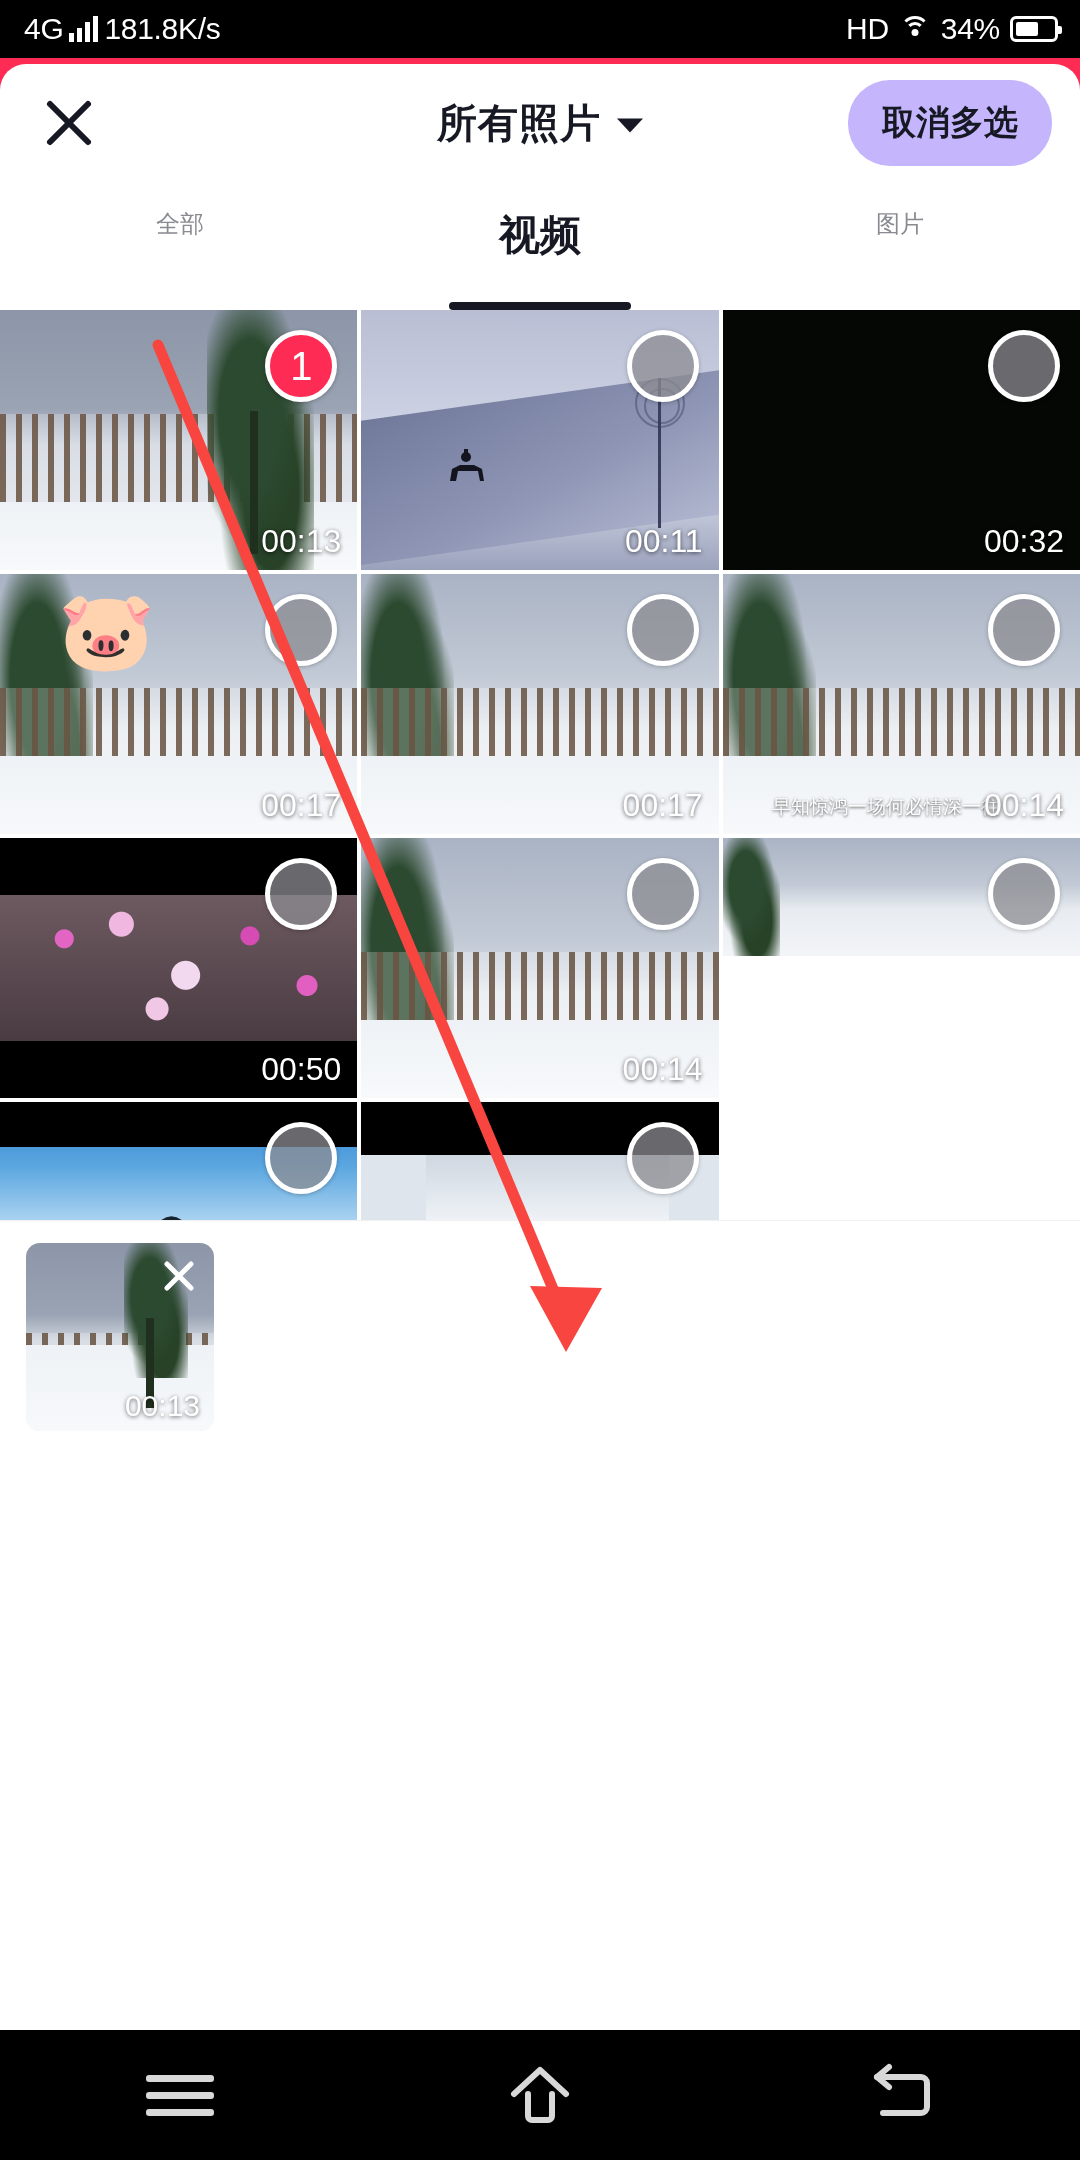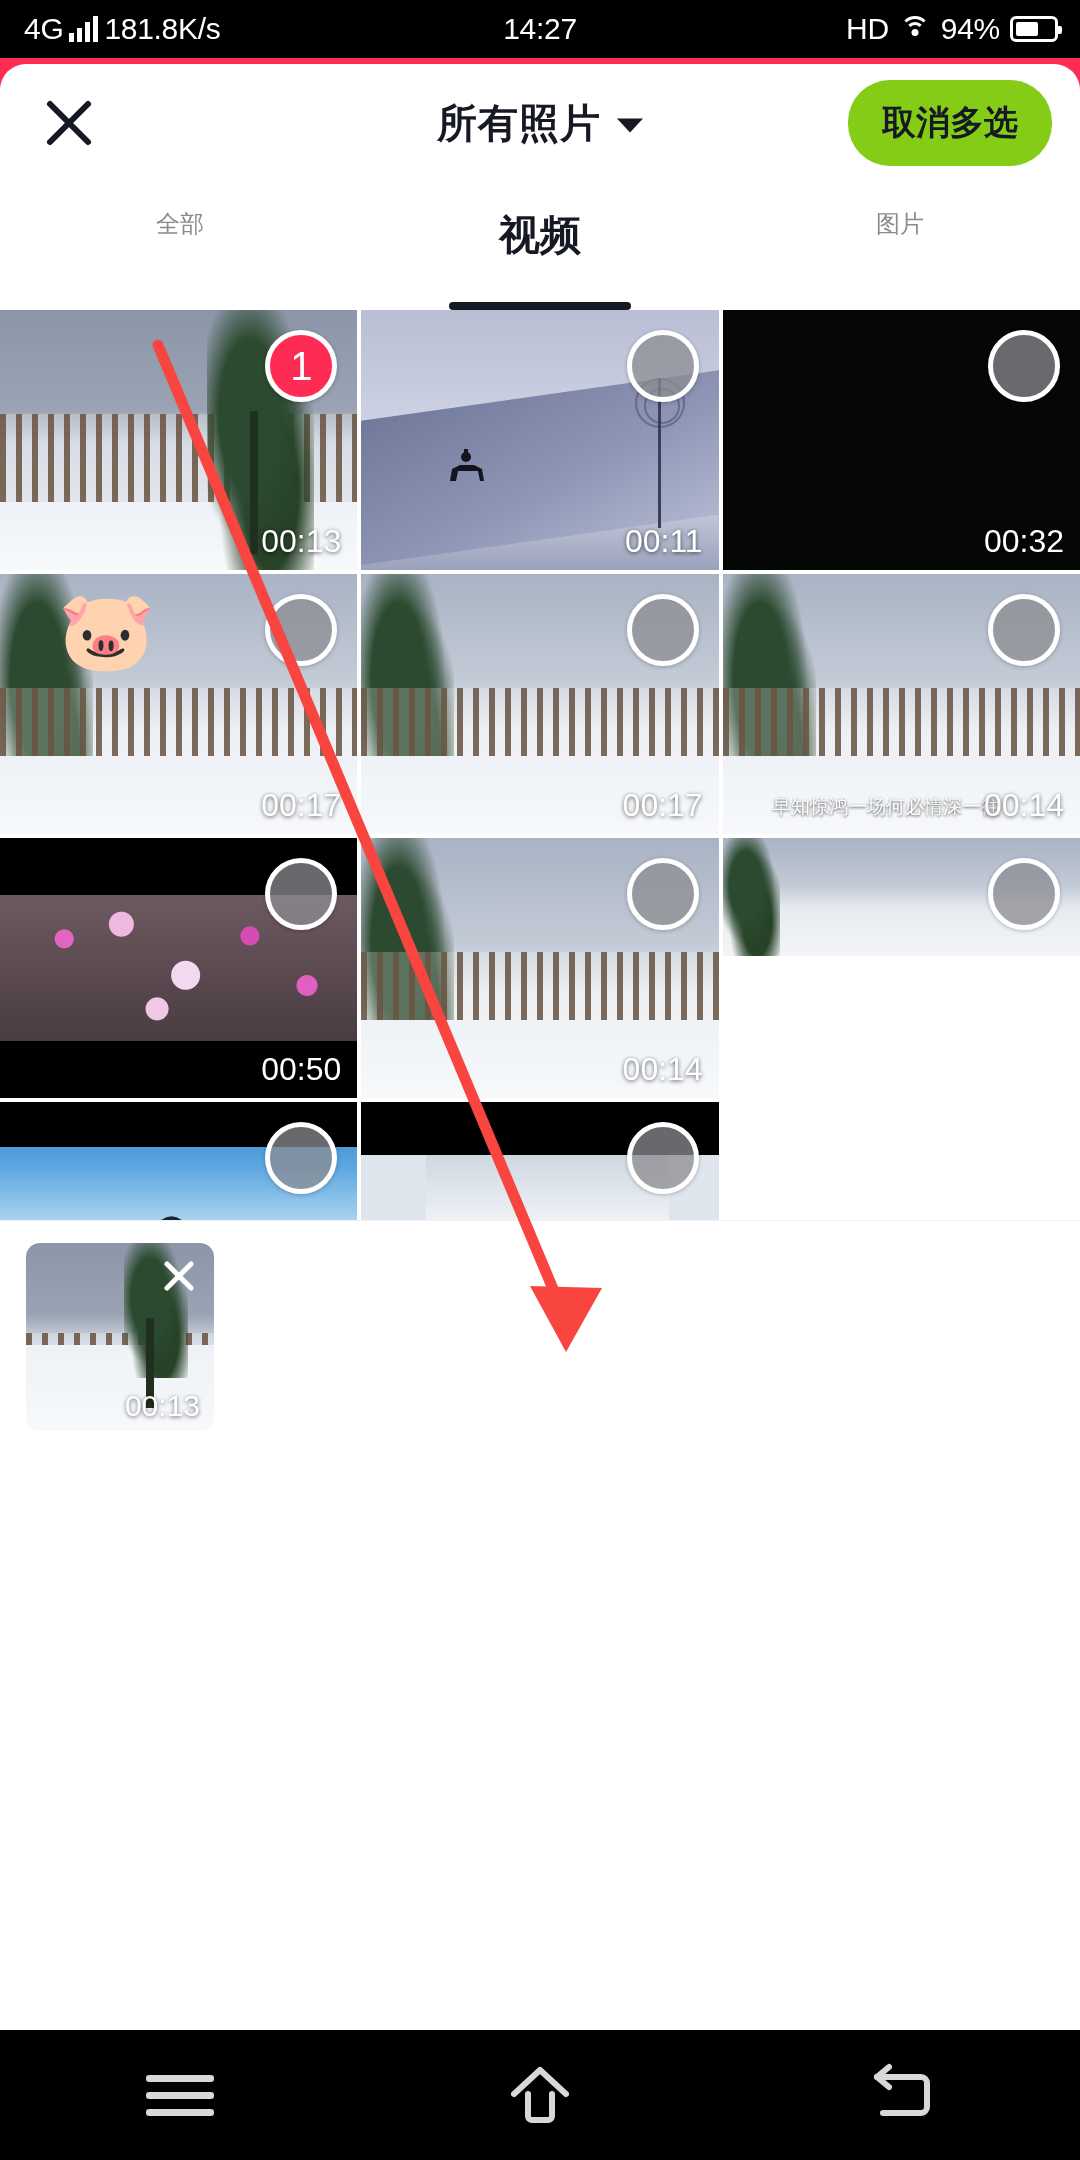--- a/index.html
+++ b/index.html
@@ -67,21 +67,21 @@
   }
   .close-btn svg { display: block; }
   .title-wrap {
     position: absolute; left: 0; width: 1080px; top: 50%; transform: translateY(-50%);
     display: flex; align-items: center; justify-content: center; gap: 16px;
   }
   .title-text { font-size: 40px; font-weight: 700; color: #161823; letter-spacing: 1px; }
   .chev { width: 0; height: 0; border-left: 13px solid transparent; border-right: 13px solid transparent; border-top: 14px solid #161823; margin-top: 5px; }
   .cancel-multi {
     position: absolute; right: 28px; top: 50%; transform: translateY(-50%);
-    background: #84cc16; border-radius: 42px; padding: 20px 34px;
+    background: #c4b5fd; border-radius: 42px; padding: 20px 34px;
     font-size: 34px; font-weight: 700; color: #161823; border: none;
   }
 
   
   .tabs { position: relative; height: 128px; display: flex; }
   .tab {
     flex: 1; display: flex; align-items: flex-start; justify-content: center;
     padding-top: 26px; position: relative;
   }
   .tab-label { font-size: 24px; color: #8A8B91; }
@@ -216,31 +216,28 @@
     <div class="sb-left">
       <span class="sb-text">4G</span>
       <span class="sig">
           <i></i>
           <i></i>
           <i></i>
           <i></i>
         </span>
       <span class="sb-text">181.8K/s</span>
     </div>
-    <div class="sb-center">
-      <span class="sb-text">14:27</span>
-    </div>
     <div class="sb-right">
       <span class="sb-text">HD</span>
       <span class="wifi-ic">
           <span></span>
           <span></span>
           <span></span>
         </span>
-      <span class="sb-text">94%</span>
+      <span class="sb-text">34%</span>
       <span class="batt">
           <i style="width:62%"></i>
         </span>
     </div>
   </div>
 
   <div class="red-bg"></div>
 
   <div class="sheet">
 

